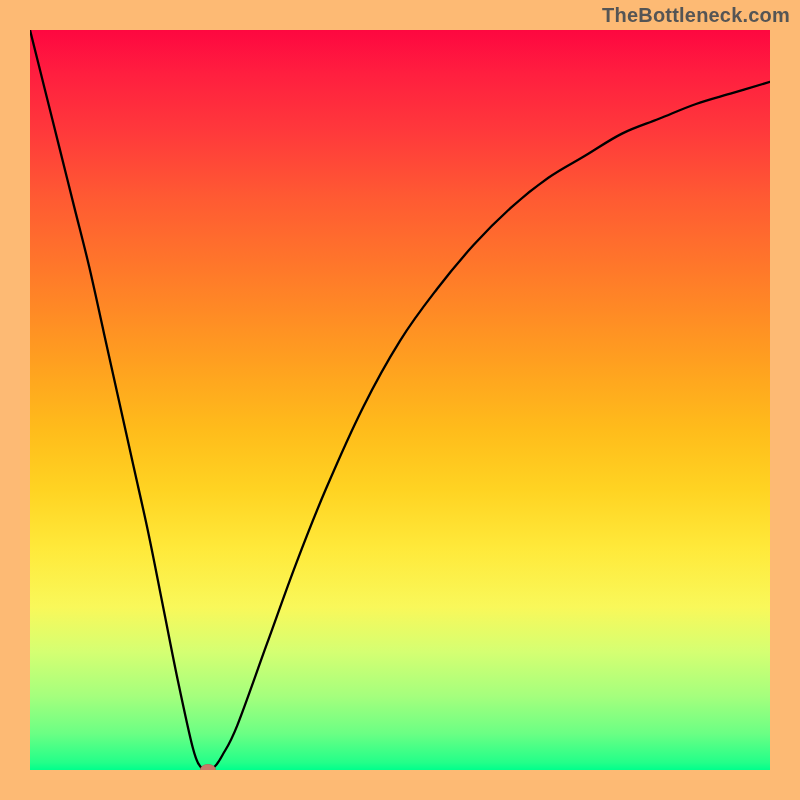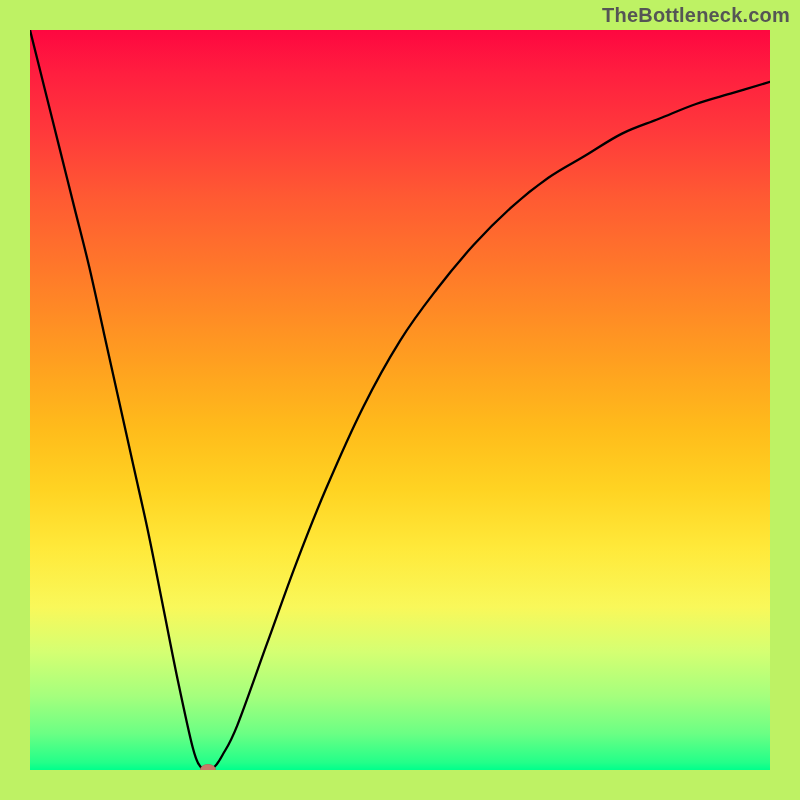--- a/index.html
+++ b/index.html
@@ -8,21 +8,21 @@
     width: 800px;
     height: 800px;
     overflow: hidden;
     background: #000;
     font-family: Arial, Helvetica, sans-serif;
   }
   .frame {
     position: relative;
     width: 800px;
     height: 800px;
-    background: #bef264;
+    background: #fdba74;
   }
   .watermark {
     position: absolute;
     top: 4px;
     right: 10px;
     color: #555;
     font-size: 20px;
     font-weight: 600;
     letter-spacing: 0.2px;
     z-index: 20;

